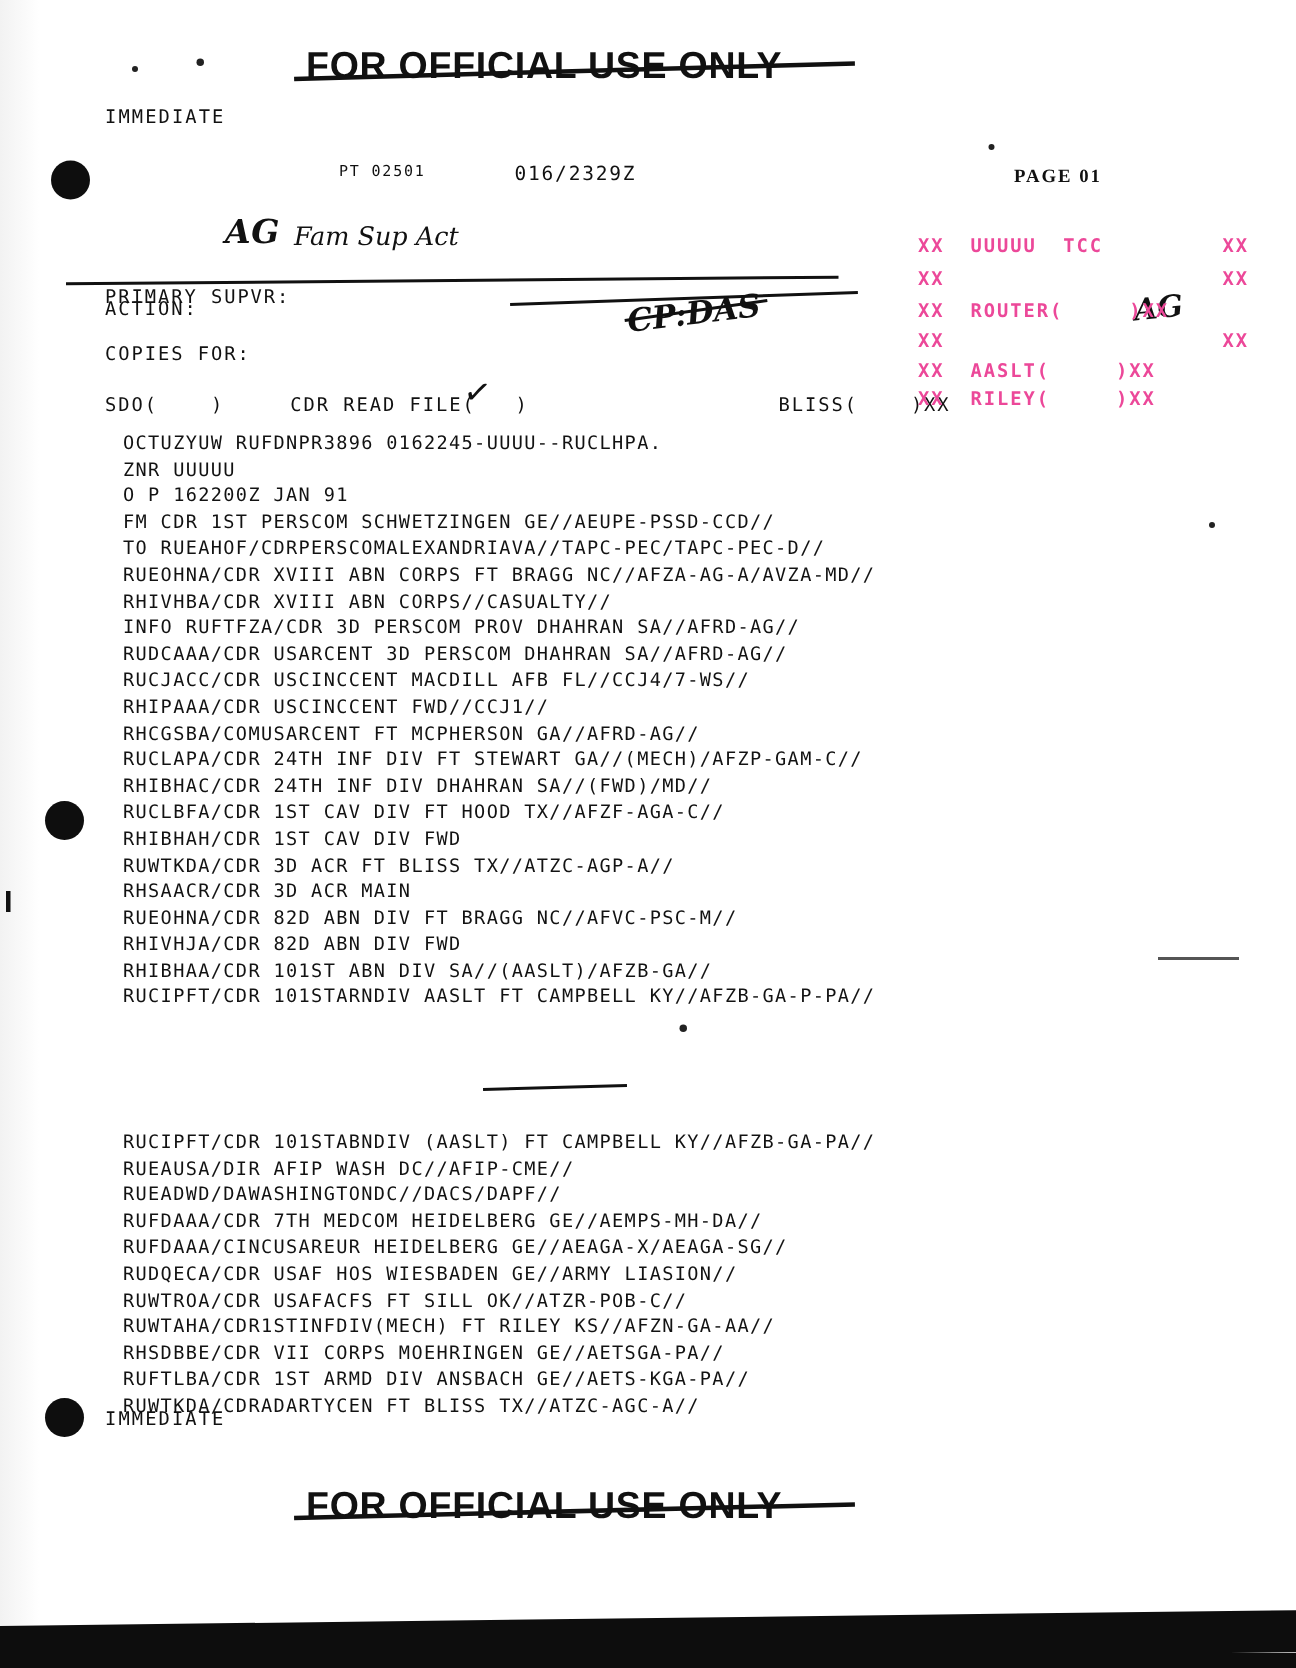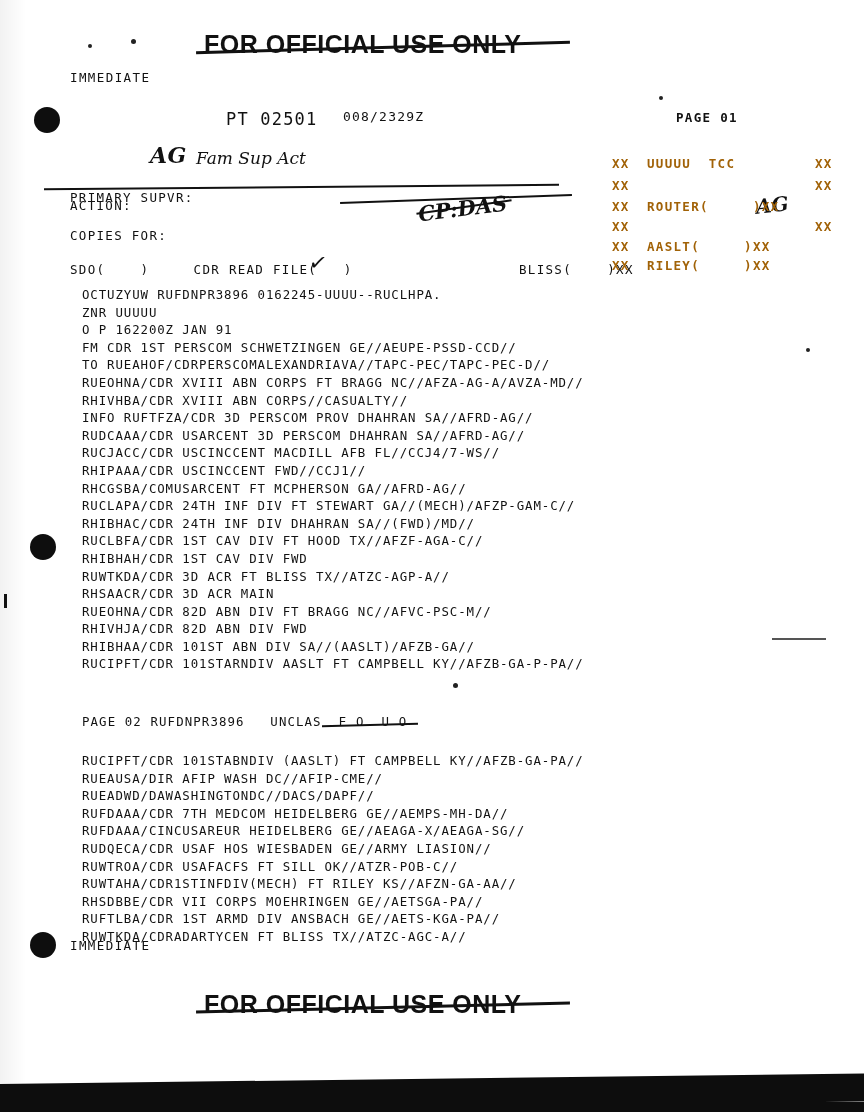--- a/index.html
+++ b/index.html
@@ -83,37 +83,37 @@
   .mono {
     position: absolute;
     font-family: "DejaVu Sans Mono", monospace;
     color: #111;
     white-space: pre;
     letter-spacing: 0.4px;
   }
   .lbl-immediate-top { left: 70px; top: 70px; font-size: 12.5px; letter-spacing: 1.4px; }
   .lbl-immediate-bot { left: 70px; top: 938px; font-size: 12.5px; letter-spacing: 1.4px; }
 
-  .hdr-pt { left: 226px; top: 109px; font-size: 17px; letter-spacing: 1.2px; }
+  .hdr-pt { left: 226px; top: 109px; font-size: 10px; letter-spacing: 1.2px; }
   .hdr-dtg { left: 343px; top: 109px; font-size: 13px; letter-spacing: 1.2px; }
-  .hdr-page { left: 676px; top: 110px; font-size: 12.5px; letter-spacing: 1.3px; font-weight: bold; }
+  .hdr-page { left: 676px; top: 110px; font-size: 12.5px; letter-spacing: 1.3px; font-weight: bold; font-family: Liberation Serif, serif; }
 
   .fld-action { left: 70px; top: 152px; font-size: 12.5px; letter-spacing: 1.3px; margin-top: 46px; }
   .fld-primary { left: 70px; top: 190px; font-size: 12.5px; letter-spacing: 1.3px; }
   .fld-copies { left: 70px; top: 228px; font-size: 12.5px; letter-spacing: 1.3px; }
   .fld-sdo { left: 70px; top: 262px; font-size: 12.5px; letter-spacing: 1.3px; }
   .fld-advcy { left: 519px; top: 262px; font-size: 12.5px; letter-spacing: 1.3px; }
 
   
   .rc {
     position: absolute;
     font-family: "DejaVu Sans Mono", monospace;
     font-size: 12.5px;
     letter-spacing: 1.3px;
-    color: #a16207;
+    color: #ec4899;
     white-space: pre;
     font-weight: bold;
   }
   .rc-l { left: 612px; }
   .rc-r { left: 815px; }
   .rc-mid { left: 647px; }
 
   .row1 { top: 156px; }
   .row2 { top: 178px; }
   .row3 { top: 199px; }
@@ -231,21 +231,21 @@
 <div class="page">
 
   <div class="scan-edge-left"></div>
 
   <div class="stamp stamp-top">FOR OFFICIAL USE ONLY</div>
   <div class="strike strike-top"></div>
 
   <div class="mono lbl-immediate-top">IMMEDIATE</div>
 
   <div class="mono hdr-pt">PT 02501</div>
-  <div class="mono hdr-dtg">008/2329Z</div>
+  <div class="mono hdr-dtg">016/2329Z</div>
   <div class="mono hdr-page">PAGE 01</div>
 
   <div class="mono fld-action">ACTION:</div>
   <div class="hand hand-ag">AG</div>
   <div class="hand hand-famsup">Fam Sup Act</div>
 
   <div class="mono fld-primary">PRIMARY SUPVR:</div>
   <div class="pen-line pen-line-1"></div>
   <div class="pen-line pen-line-2"></div>
 
@@ -295,21 +295,20 @@
 RHIBHAC/CDR 24TH INF DIV DHAHRAN SA//(FWD)/MD//
 RUCLBFA/CDR 1ST CAV DIV FT HOOD TX//AFZF-AGA-C//
 RHIBHAH/CDR 1ST CAV DIV FWD
 RUWTKDA/CDR 3D ACR FT BLISS TX//ATZC-AGP-A//
 RHSAACR/CDR 3D ACR MAIN
 RUEOHNA/CDR 82D ABN DIV FT BRAGG NC//AFVC-PSC-M//
 RHIVHJA/CDR 82D ABN DIV FWD
 RHIBHAA/CDR 101ST ABN DIV SA//(AASLT)/AFZB-GA//
 RUCIPFT/CDR 101STARNDIV AASLT FT CAMPBELL KY//AFZB-GA-P-PA//</div>
 
-  <div class="page2-head">PAGE 02 RUFDNPR3896   UNCLAS  E O  U O</div>
   <div class="page2-strike"></div>
 
   <div class="body-block-2">RUCIPFT/CDR 101STABNDIV (AASLT) FT CAMPBELL KY//AFZB-GA-PA//
 RUEAUSA/DIR AFIP WASH DC//AFIP-CME//
 RUEADWD/DAWASHINGTONDC//DACS/DAPF//
 RUFDAAA/CDR 7TH MEDCOM HEIDELBERG GE//AEMPS-MH-DA//
 RUFDAAA/CINCUSAREUR HEIDELBERG GE//AEAGA-X/AEAGA-SG//
 RUDQECA/CDR USAF HOS WIESBADEN GE//ARMY LIASION//
 RUWTROA/CDR USAFACFS FT SILL OK//ATZR-POB-C//
 RUWTAHA/CDR1STINFDIV(MECH) FT RILEY KS//AFZN-GA-AA//

